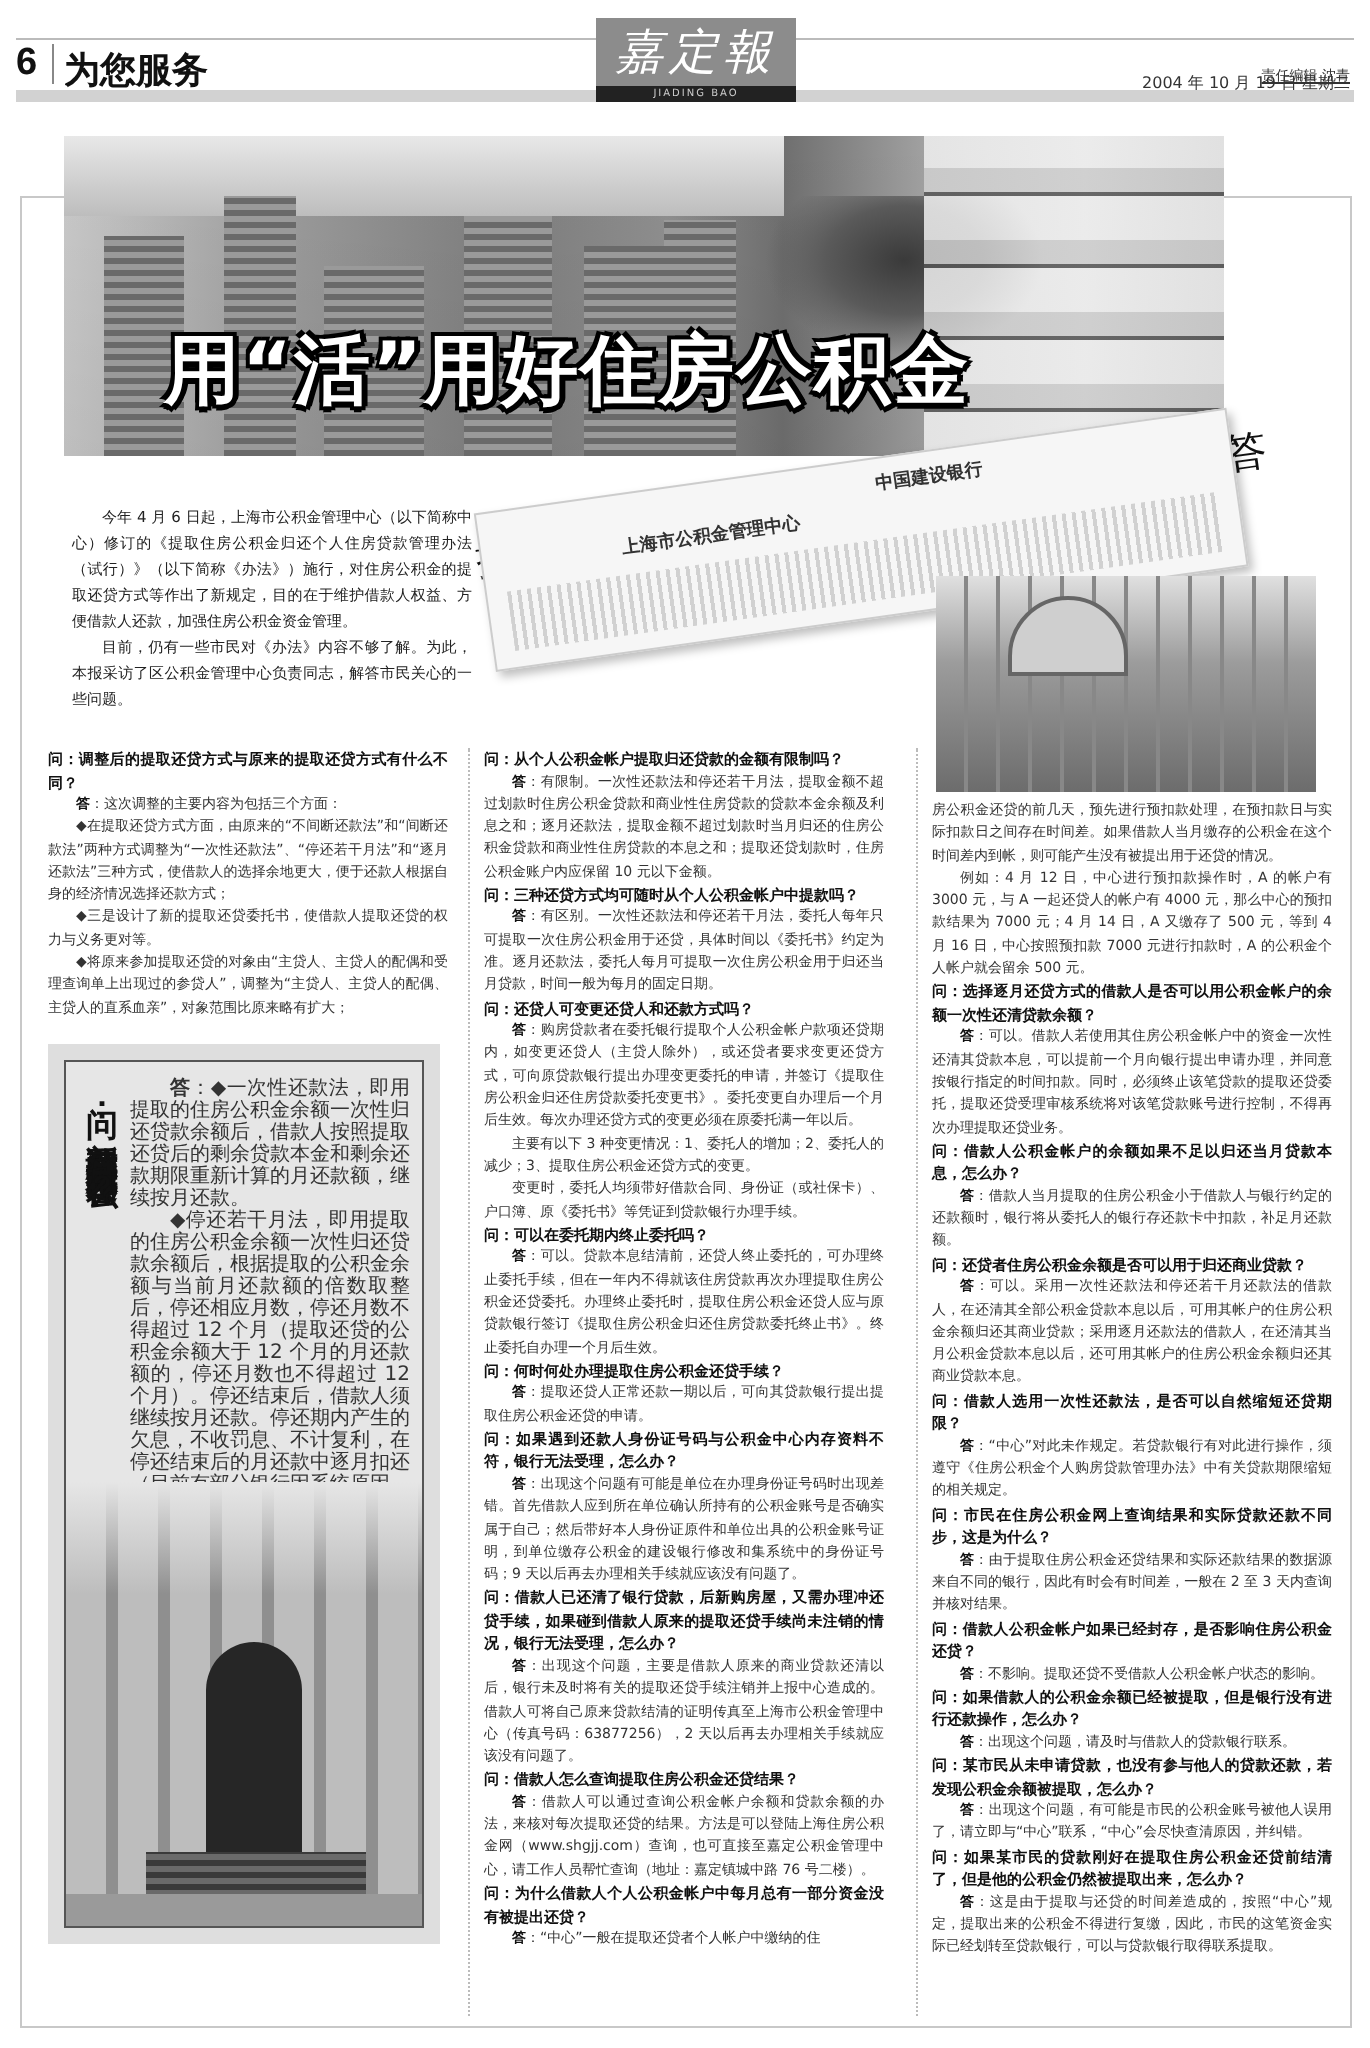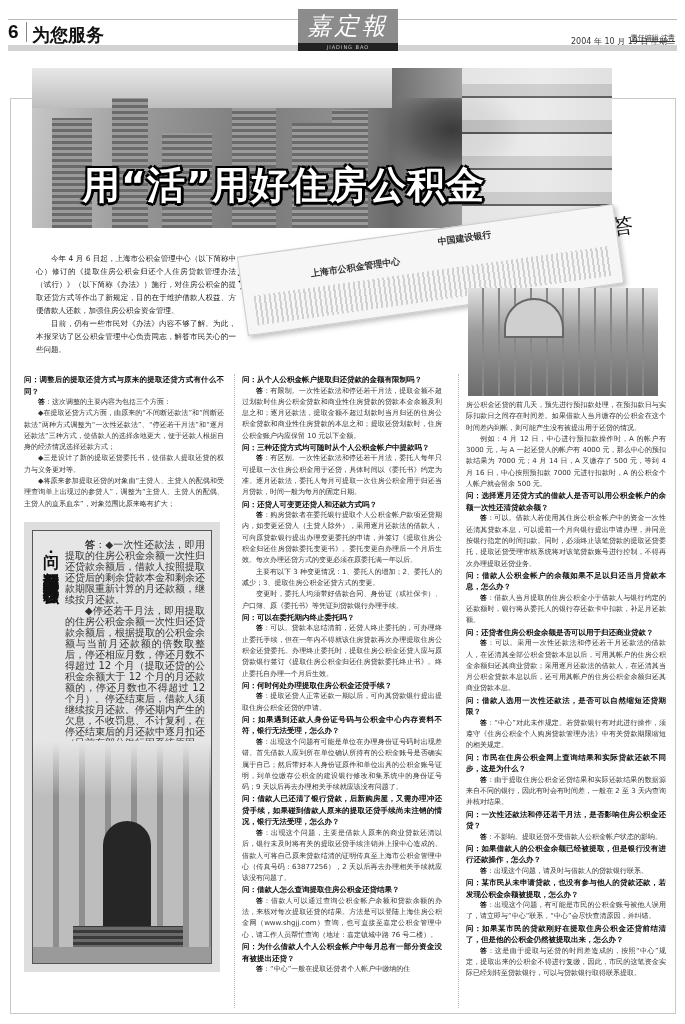--- a/index.html
+++ b/index.html
@@ -162,21 +162,21 @@
 <div class="vsep" style="left:458px; top:374px; height:634px;"></div>
 
 <div class="col col2">
   <div class="q">问：从个人公积金帐户提取归还贷款的金额有限制吗？</div>
   <div class="a"><b>答</b><span>：有限制。一次性还款法和停还若干月法，提取金额不超过划款时住房公积金贷款和商业性住房贷款的贷款本金余额及利息之和；逐月还款法，提取金额不超过划款时当月归还的住房公积金贷款和商业性住房贷款的本息之和；提取还贷划款时，住房公积金账户内应保留 10 元以下金额。</span></div>
 
   <div class="q">问：三种还贷方式均可随时从个人公积金帐户中提款吗？</div>
   <div class="a"><b>答</b><span>：有区别。一次性还款法和停还若干月法，委托人每年只可提取一次住房公积金用于还贷，具体时间以《委托书》约定为准。逐月还款法，委托人每月可提取一次住房公积金用于归还当月贷款，时间一般为每月的固定日期。</span></div>
 
   <div class="q">问：还贷人可变更还贷人和还款方式吗？</div>
-  <div class="a"><b>答</b><span>：购房贷款者在委托银行提取个人公积金帐户款项还贷期内，如变更还贷人（主贷人除外），采用逐月还款法的借款人，可向原贷款银行提出办理变更委托的申请，并签订《提取住房公积金归还住房贷款委托变更书》。委托变更自办理后一个月后生效。每次办理还贷方式的变更必须在原委托满一年以后。</span></div>
+  <div class="a"><b>答</b><span>：购房贷款者在委托银行提取个人公积金帐户款项还贷期内，如变更还贷人（主贷人除外），或还贷者要求变更还贷方式，可向原贷款银行提出办理变更委托的申请，并签订《提取住房公积金归还住房贷款委托变更书》。委托变更自办理后一个月后生效。每次办理还贷方式的变更必须在原委托满一年以后。</span></div>
   <div class="a">主要有以下 3 种变更情况：1、委托人的增加；2、委托人的减少；3、提取住房公积金还贷方式的变更。</div>
   <div class="a">变更时，委托人均须带好借款合同、身份证（或社保卡）、户口簿、原《委托书》等凭证到贷款银行办理手续。</div>
 
   <div class="q">问：可以在委托期内终止委托吗？</div>
   <div class="a"><b>答</b><span>：可以。贷款本息结清前，还贷人终止委托的，可办理终止委托手续，但在一年内不得就该住房贷款再次办理提取住房公积金还贷委托。办理终止委托时，提取住房公积金还贷人应与原贷款银行签订《提取住房公积金归还住房贷款委托终止书》。终止委托自办理一个月后生效。</span></div>
 
   <div class="q">问：何时何处办理提取住房公积金还贷手续？</div>
   <div class="a"><b>答</b><span>：提取还贷人正常还款一期以后，可向其贷款银行提出提取住房公积金还贷的申请。</span></div>
 
   <div class="q">问：如果遇到还款人身份证号码与公积金中心内存资料不符，银行无法受理，怎么办？</div>
@@ -204,21 +204,21 @@
 
   <div class="q">问：还贷者住房公积金余额是否可以用于归还商业贷款？</div>
   <div class="a"><b>答</b><span>：可以。采用一次性还款法和停还若干月还款法的借款人，在还清其全部公积金贷款本息以后，可用其帐户的住房公积金余额归还其商业贷款；采用逐月还款法的借款人，在还清其当月公积金贷款本息以后，还可用其帐户的住房公积金余额归还其商业贷款本息。</span></div>
 
   <div class="q">问：借款人选用一次性还款法，是否可以自然缩短还贷期限？</div>
   <div class="a"><b>答</b><span>：“中心”对此未作规定。若贷款银行有对此进行操作，须遵守《住房公积金个人购房贷款管理办法》中有关贷款期限缩短的相关规定。</span></div>
 
   <div class="q">问：市民在住房公积金网上查询结果和实际贷款还款不同步，这是为什么？</div>
   <div class="a"><b>答</b><span>：由于提取住房公积金还贷结果和实际还款结果的数据源来自不同的银行，因此有时会有时间差，一般在 2 至 3 天内查询并核对结果。</span></div>
 
-  <div class="q">问：一次性还款法和停还若干月法，是否影响住房公积金还贷？</div>
+  <div class="q">问：借款人公积金帐户如果已经封存，是否影响住房公积金还贷？</div>
   <div class="a"><b>答</b><span>：不影响。提取还贷不受借款人公积金帐户状态的影响。</span></div>
 
   <div class="q">问：如果借款人的公积金余额已经被提取，但是银行没有进行还款操作，怎么办？</div>
   <div class="a"><b>答</b><span>：出现这个问题，请及时与借款人的贷款银行联系。</span></div>
 
   <div class="q">问：某市民从未申请贷款，也没有参与他人的贷款还款，若发现公积金余额被提取，怎么办？</div>
   <div class="a"><b>答</b><span>：出现这个问题，有可能是市民的公积金账号被他人误用了，请立即与“中心”联系，“中心”会尽快查清原因，并纠错。</span></div>
 
   <div class="q">问：如果某市民的贷款刚好在提取住房公积金还贷前结清了，但是他的公积金仍然被提取出来，怎么办？</div>
   <div class="a"><b>答</b><span>：这是由于提取与还贷的时间差造成的，按照“中心”规定，提取出来的公积金不得进行复缴，因此，市民的这笔资金实际已经划转至贷款银行，可以与贷款银行取得联系提取。</span></div>

